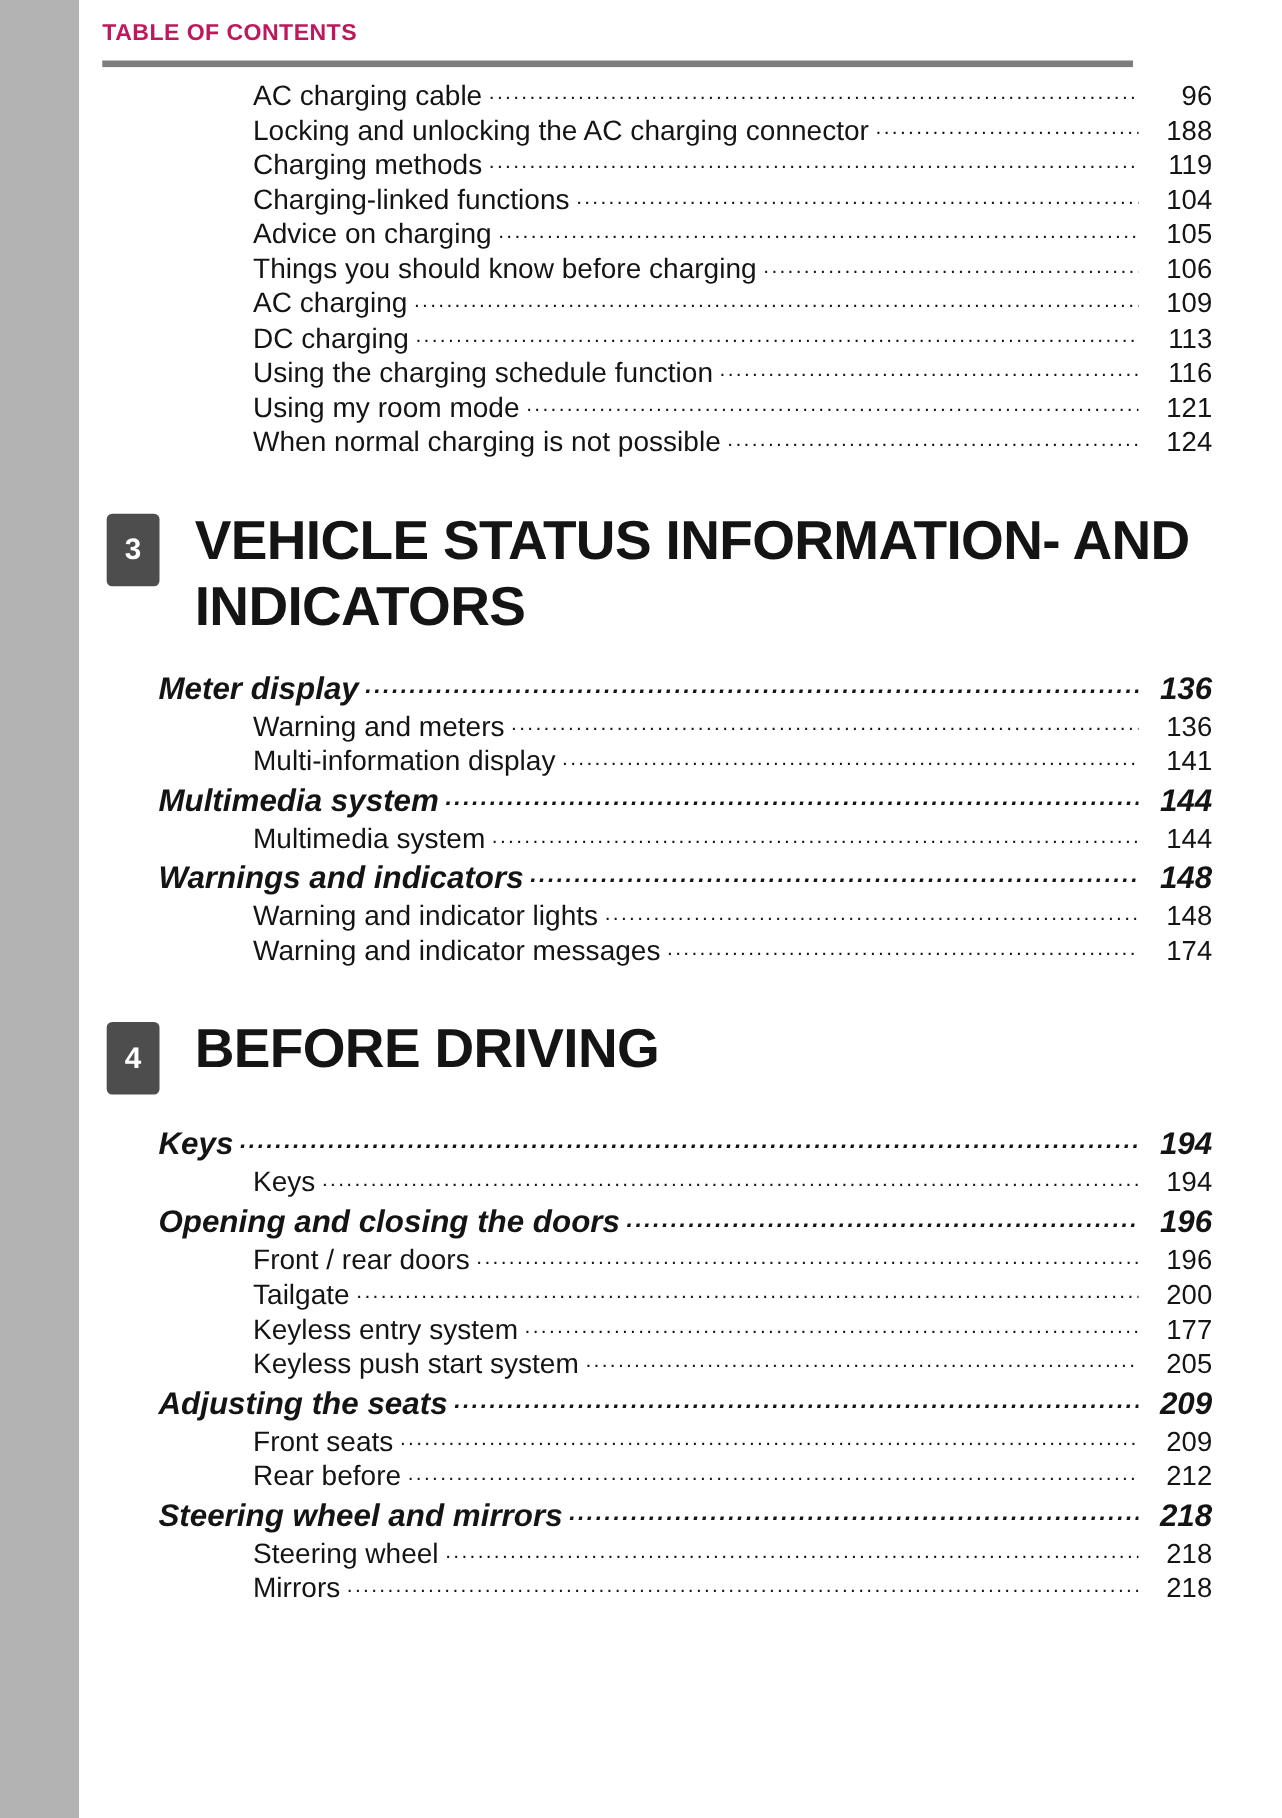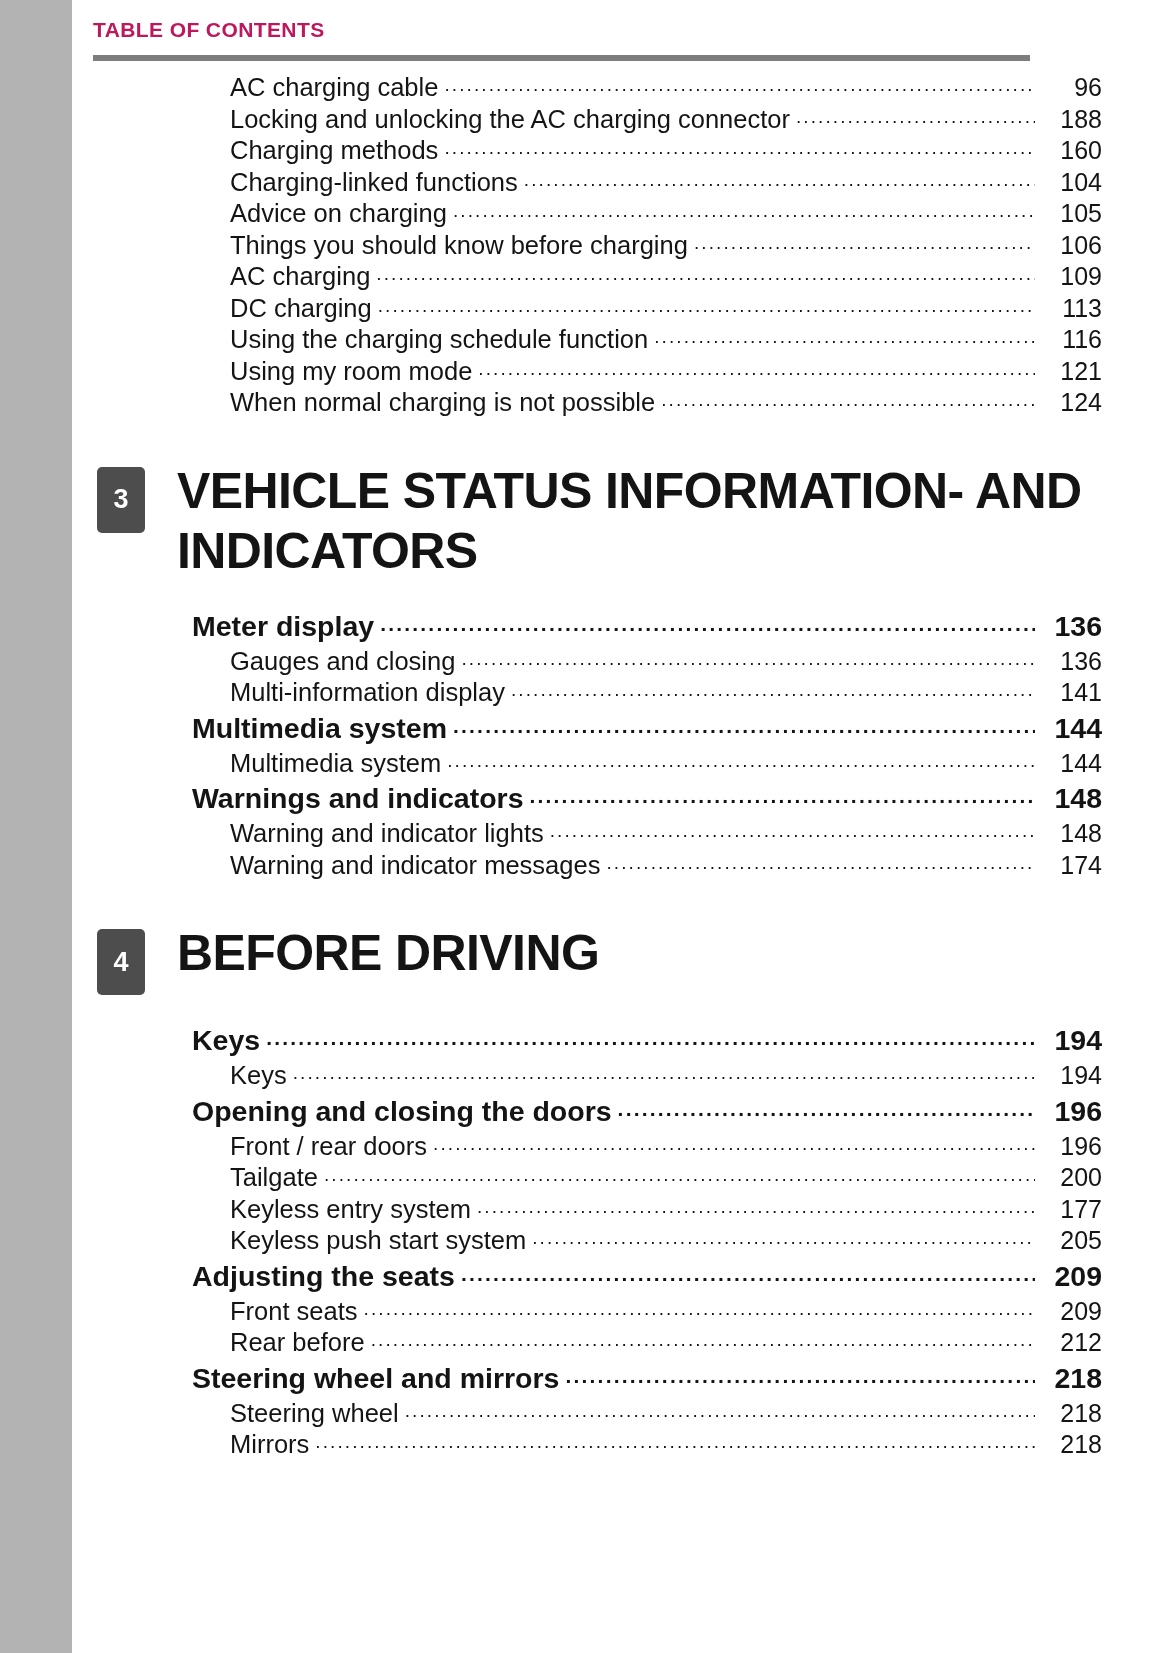--- a/index.html
+++ b/index.html
@@ -90,25 +90,26 @@
     padding-right: 63px;
     font-size: 25.5px;
     line-height: 31.5px;
     font-weight: normal;
   }
   .row.sub .pageno { width: 62px; font-size: 25px; }
   .row.sub .leader { font-size: 19px; letter-spacing: 2.1px; top: -3px; }
 
   
   .row.major {
-    padding-left: 120px;
+    padding-left: 72px;
     padding-right: 63px;
     font-size: 28.5px;
     line-height: 39px;
     font-weight: bold;
+    font-style: italic;
   }
   .row.major .pageno { width: 62px; font-size: 28.5px; font-weight: bold; }
   .row.major .leader { font-size: 21px; letter-spacing: 2.2px; top: -3px; font-weight: bold; }
 
   
   .chapter {
     display: flex;
     align-items: flex-start;
     margin-top: 30px;
     margin-bottom: 8px;
@@ -159,21 +160,21 @@
           <span class="pageno">96</span>
         </div>
         <div class="row sub">
           <span class="title">Locking and unlocking the AC charging connector</span>
           <span class="leader">........................................................................................................................</span>
           <span class="pageno">188</span>
         </div>
         <div class="row sub">
           <span class="title">Charging methods</span>
           <span class="leader">........................................................................................................................</span>
-          <span class="pageno">160</span>
+          <span class="pageno">119</span>
         </div>
         <div class="row sub">
           <span class="title">Charging-linked functions</span>
           <span class="leader">........................................................................................................................</span>
           <span class="pageno">104</span>
         </div>
         <div class="row sub">
           <span class="title">Advice on charging</span>
           <span class="leader">........................................................................................................................</span>
           <span class="pageno">105</span>
@@ -214,21 +215,21 @@
         <div class="chapter-badge">3</div>
         <div class="chapter-title">VEHICLE STATUS INFORMATION- AND INDICATORS</div>
       </div>
       <div class="gap-after-chapter"></div>
       <div class="row major">
         <span class="title">Meter display</span>
         <span class="leader">........................................................................................................................</span>
         <span class="pageno">136</span>
       </div>
       <div class="row sub">
-        <span class="title">Gauges and closing</span>
+        <span class="title">Warning and meters</span>
         <span class="leader">........................................................................................................................</span>
         <span class="pageno">136</span>
       </div>
       <div class="row sub">
         <span class="title">Multi-information display</span>
         <span class="leader">........................................................................................................................</span>
         <span class="pageno">141</span>
       </div>
       <div class="row major">
         <span class="title">Multimedia system</span>

